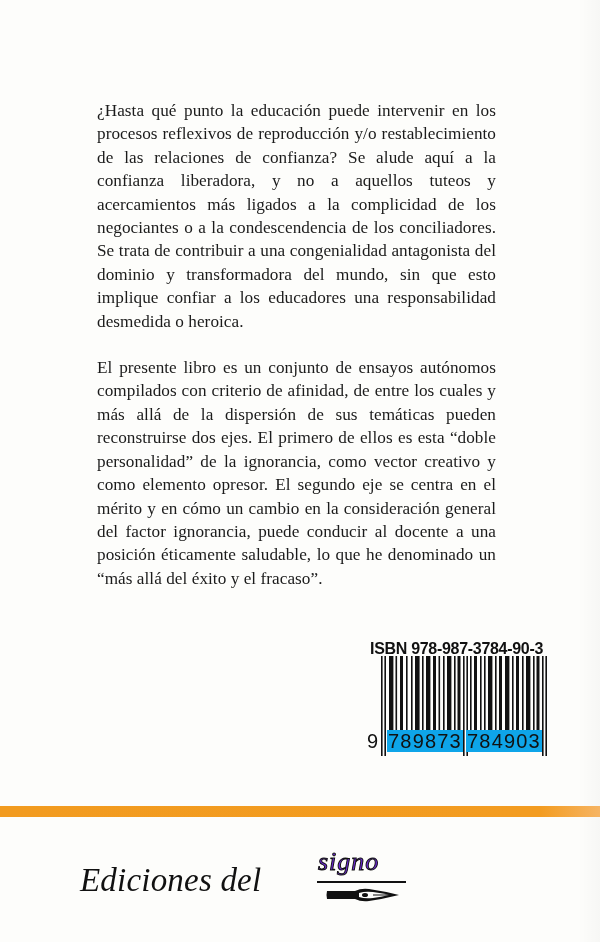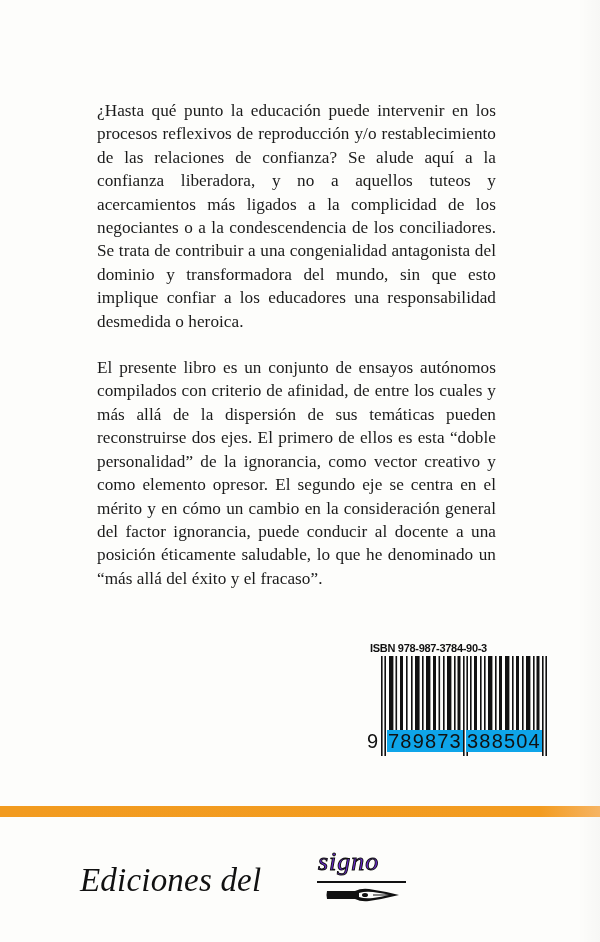--- a/index.html
+++ b/index.html
@@ -25,21 +25,21 @@
       letter-spacing: 0.05px;
     }
     .blurb p + p { margin-top: 23px; }
 
     .barcode {
       position: absolute; left: 370px; top: 642px; width: 182px; height: 116px;
     }
     .isbn-label {
       position: absolute; left: 0; top: 0;
       font-family: "Liberation Sans", "DejaVu Sans", sans-serif;
-      font-size: 11px; font-weight: bold; letter-spacing: -0.3px; color: #111;
+      font-size: 16px; font-weight: bold; letter-spacing: -0.3px; color: #111;
       line-height: 13px;
     }
     .bars {
       position: absolute; left: 8px; top: 14px; width: 172px; height: 100px;
     }
     .bars svg { display: block; }
     .digit {
       position: absolute; top: 88px;
       font-family: "Liberation Sans", "DejaVu Sans", sans-serif;
       font-size: 20px; line-height: 22px; color: #111; background: #0ea5e9;
@@ -126,21 +126,21 @@
         <rect x="155" y="0" width="1.6" height="90"></rect>
         <rect x="158.5" y="0" width="3" height="90"></rect>
 
         <rect x="164" y="0" width="1.6" height="100"></rect>
         <rect x="167.4" y="0" width="1.6" height="100"></rect>
       </g>
     </svg>
   </div>
   <div class="digit digit-lead">9</div>
   <div class="digit digit-left">789873</div>
-  <div class="digit digit-right">388504</div>
+  <div class="digit digit-right">784903</div>
 </div>
 
 <div class="orange-rule"></div>
 
 <div class="publisher">
   <span class="publisher-name">Ediciones del</span>
   <span class="signo-word">signo</span>
   <div class="signo-underline"></div>
   <span class="nib-icon">
     <svg width="76" height="16" viewBox="0 0 76 16" xmlns="http://www.w3.org/2000/svg">

